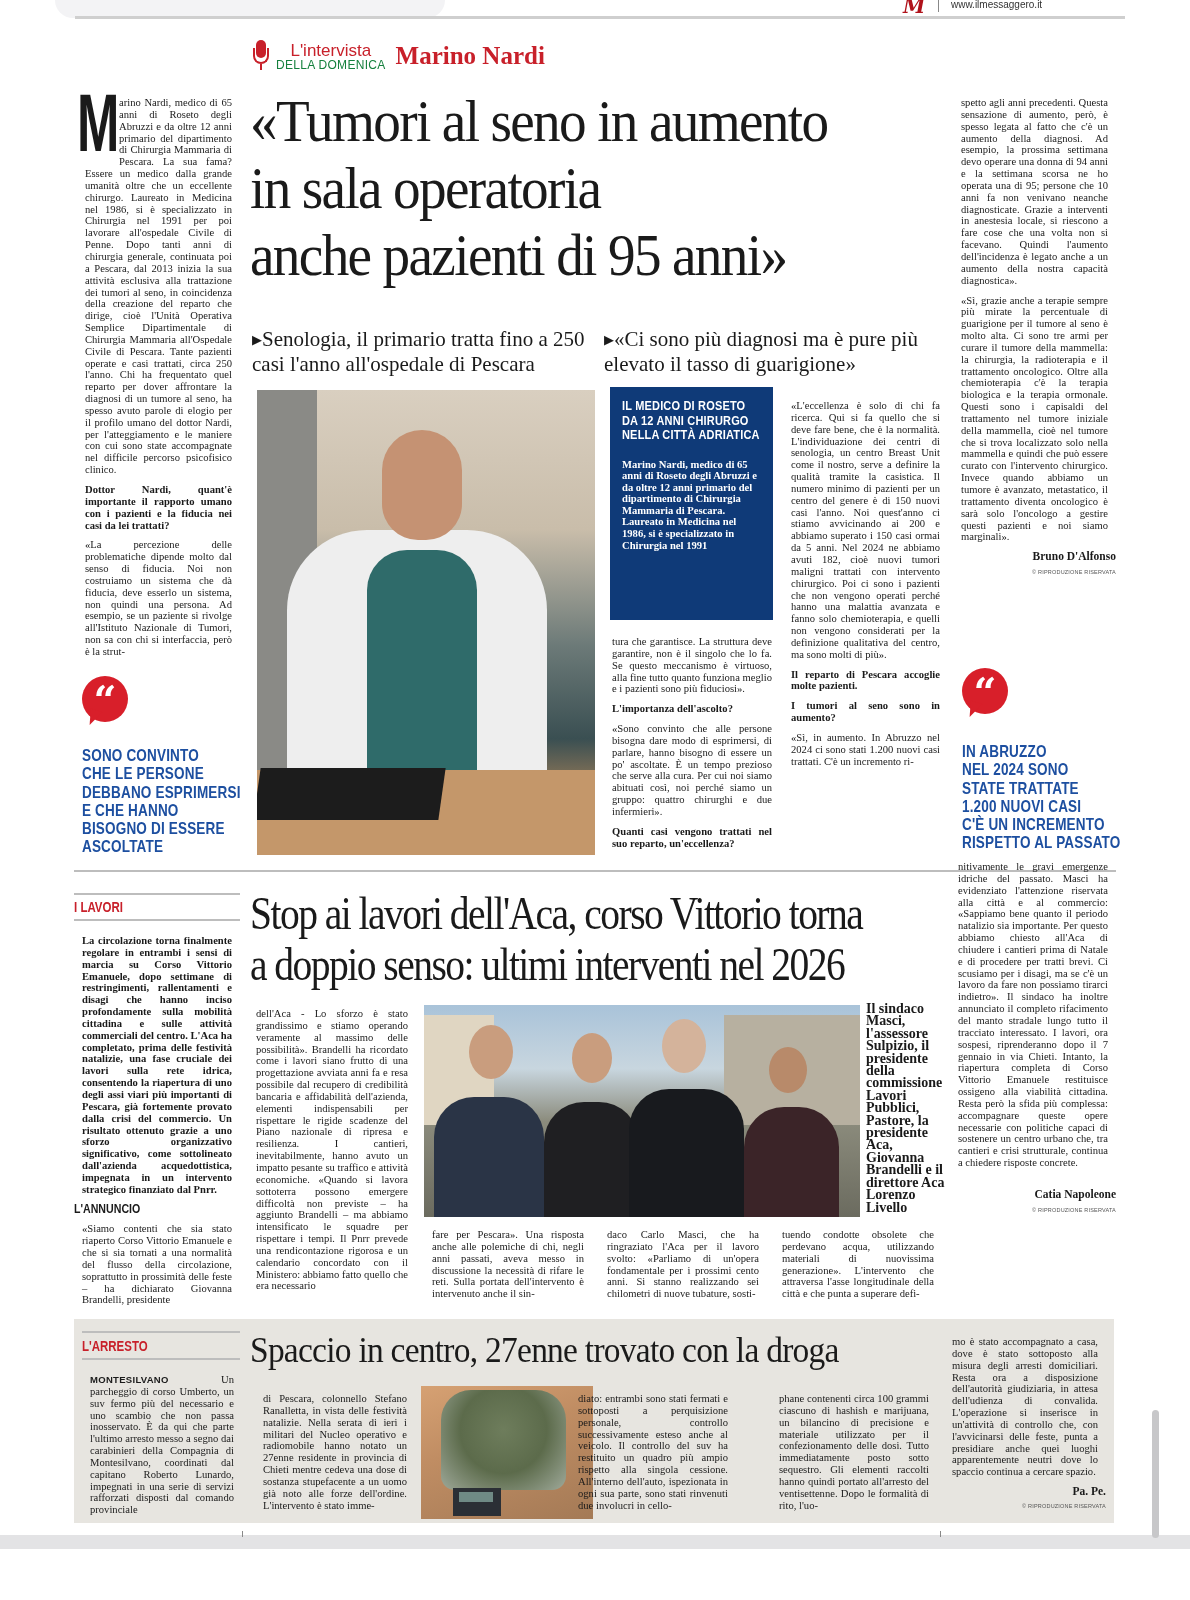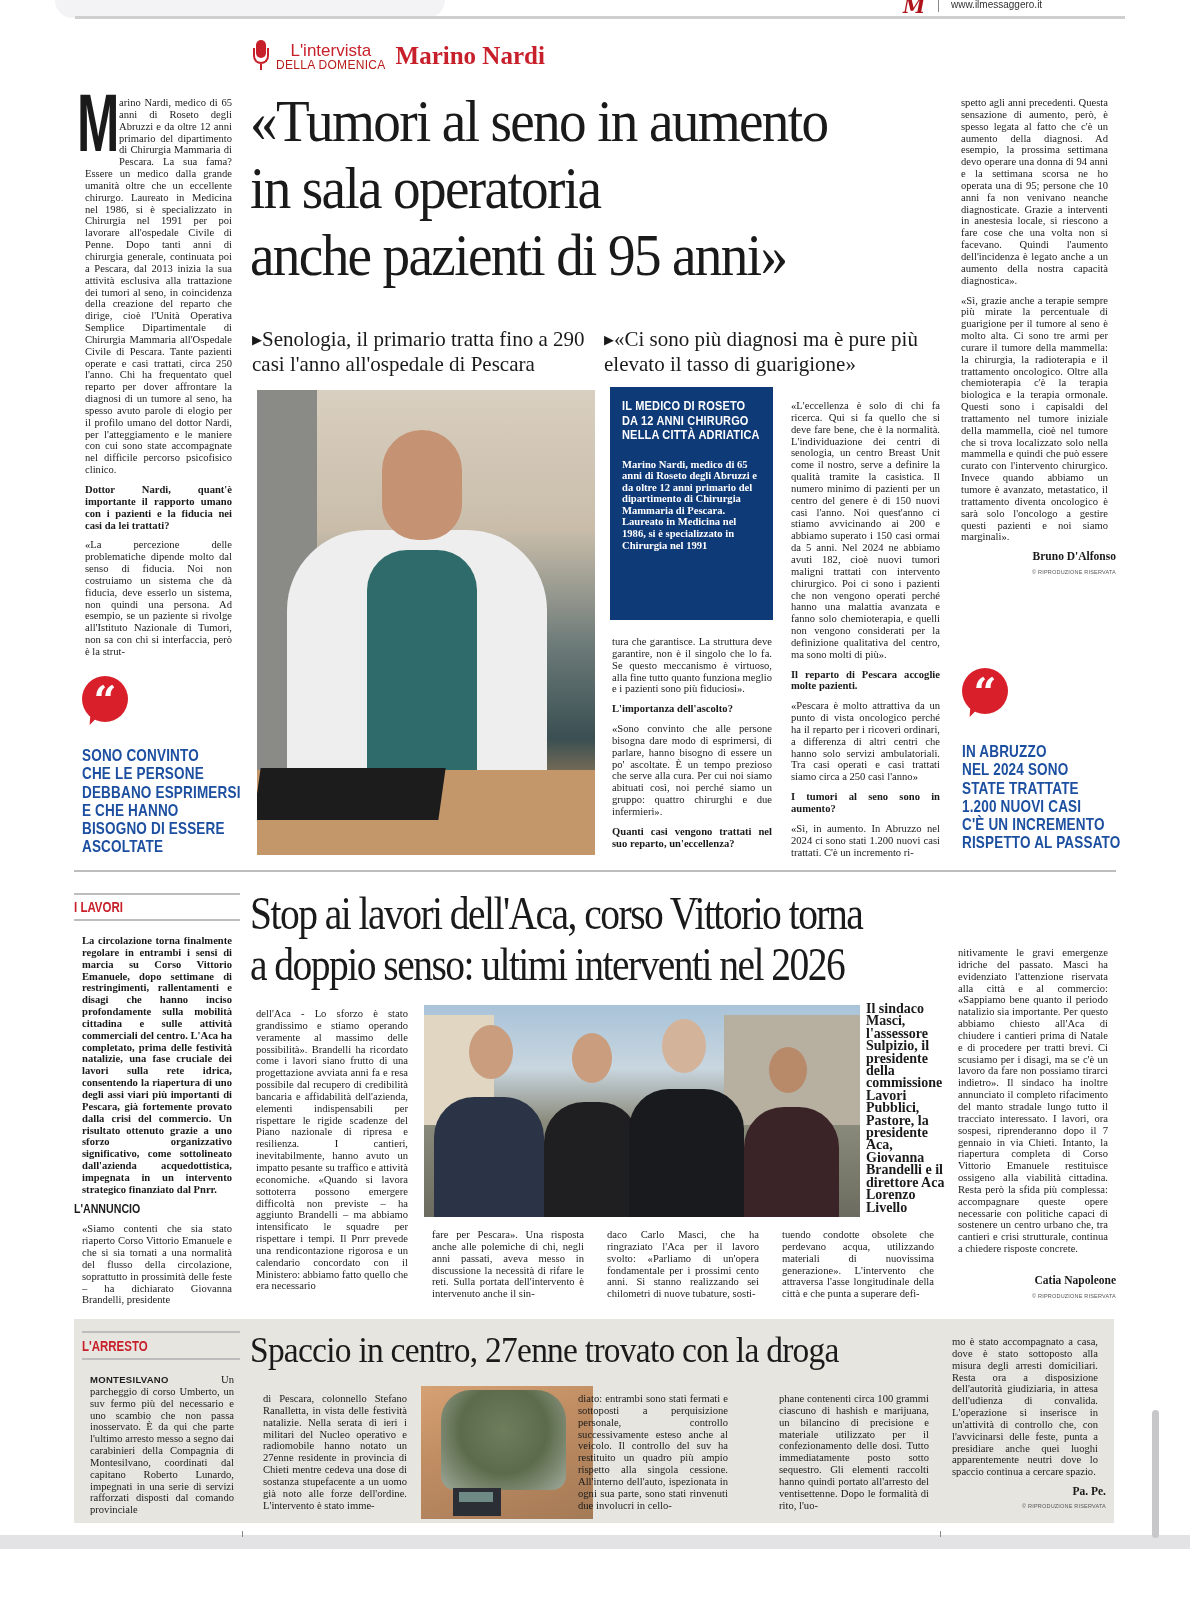--- a/index.html
+++ b/index.html
@@ -12,21 +12,21 @@
   .site-url { left: 951px; top: -1px; font-family: "Liberation Sans", sans-serif; font-size: 10px; color: #333; }
   .top-rule { left: 75px; top: 16px; width: 1050px; height: 3px; background: #cfcfcf; }
 
   .kicker { left: 252px; top: 40px; display: flex; align-items: center; gap: 6px; }
   .mic { width: 18px; height: 32px; position: relative; }
   .mic .head { position: absolute; left: 4px; top: 0; width: 10px; height: 18px; border-radius: 5px; background: #c8202a; }
   .mic .arc { position: absolute; left: 1px; top: 8px; width: 16px; height: 16px; border: 2px solid #c8202a; border-top: none; border-radius: 0 0 10px 10px; }
   .mic .stem { position: absolute; left: 8px; top: 24px; width: 2px; height: 6px; background: #c8202a; }
   .kicker-text { display: flex; flex-direction: column; line-height: 1; }
   .kicker-l1 { font-family: Liberation Sans, sans-serif; color: #c8202a; font-size: 17px; text-align: center; }
-  .kicker-l2 { font-family: "Liberation Sans", sans-serif; color: #b91c1c; font-size: 12px; letter-spacing: 0.3px; }
+  .kicker-l2 { font-family: "Liberation Sans", sans-serif; color: #15803d; font-size: 12px; letter-spacing: 0.3px; }
   .kicker-name { font-family: "Liberation Serif", serif; color: #c8202a; font-size: 25px; font-weight: bold; margin-left: 4px; }
 
   .headline-1 { left: 250px; top: 88px; width: 690px; font-family: "Liberation Serif", serif; font-size: 60px; line-height: 67px; letter-spacing: -1.8px; transform: scaleX(0.92); transform-origin: left top; }
   .subhead { font-family: "Liberation Serif", serif; font-size: 21px; line-height: 24px; }
   .sub-a { left: 252px; top: 327px; width: 350px; }
   .sub-b { left: 604px; top: 327px; width: 340px; }
   .tri { font-size: 13px; vertical-align: 2px; }
 
   .col { font-family: "Liberation Serif", serif; font-size: 10.6px; line-height: 11.85px; text-align: justify; hyphens: auto; }
   .col p { margin: 8px; }
@@ -97,21 +97,21 @@
   </div>
   <span class="kicker-name">Marino Nardi</span>
 </div>
 
 <div class="abs headline-1">
   <div>«Tumori al seno in aumento</div>
   <div>in sala operatoria</div>
   <div>anche pazienti di 95 anni»</div>
 </div>
 
-<div class="abs subhead sub-a"><span class="tri">▶</span><span>Senologia, il primario tratta fino a 290 casi l'anno all'ospedale di Pescara</span></div>
+<div class="abs subhead sub-a"><span class="tri">▶</span><span>Senologia, il primario tratta fino a 250 casi l'anno all'ospedale di Pescara</span></div>
 <div class="abs subhead sub-b"><span class="tri">▶</span><span>«Ci sono più diagnosi ma è pure più elevato il tasso di guarigione»</span></div>
 
 <div class="abs col" style="left:77px; top:89px; width:163px;">
   <span class="dropcap">M</span>
   <p>arino Nardi, medico di 65 anni di Roseto degli Abruzzi e da oltre 12 anni primario del dipartimento di Chirurgia Mammaria di Pescara. La sua fama? Essere un medico dalla grande umanità oltre che un eccellente chirurgo. Laureato in Medicina nel 1986, si è specializzato in Chirurgia nel 1991 per poi lavorare all'ospedale Civile di Penne. Dopo tanti anni di chirurgia generale, continuata poi a Pescara, dal 2013 inizia la sua attività esclusiva alla trattazione dei tumori al seno, in coincidenza della creazione del reparto che dirige, cioè l'Unità Operativa Semplice Dipartimentale di Chirurgia Mammaria all'Ospedale Civile di Pescara. Tante pazienti operate e casi trattati, circa 250 l'anno. Chi ha frequentato quel reparto per dover affrontare la diagnosi di un tumore al seno, ha spesso avuto parole di elogio per il profilo umano del dottor Nardi, per l'atteggiamento e le maniere con cui sono state accompagnate nel difficile percorso psicofisico clinico.</p>
   <p class="q">Dottor Nardi, quant'è importante il rapporto umano con i pazienti e la fiducia nei casi da lei trattati?</p>
   <p>«La percezione delle problematiche dipende molto dal senso di fiducia. Noi non costruiamo un sistema che dà fiducia, deve esserlo un sistema, non quindi una persona. Ad esempio, se un paziente si rivolge all'Istituto Nazionale di Tumori, non sa con chi si interfaccia, però è la strut-</p>
 </div>
 
 <div class="abs" style="left:82px; top:676px;">
@@ -151,21 +151,20 @@
 <div class="abs col" style="left:604px; top:628px; width:176px;">
   <p>tura che garantisce. La struttura deve garantire, non è il singolo che lo fa. Se questo meccanismo è virtuoso, alla fine tutto quanto funziona meglio e i pazienti sono più fiduciosi».</p>
   <p class="q">L'importanza dell'ascolto?</p>
   <p>«Sono convinto che alle persone bisogna dare modo di esprimersi, di parlare, hanno bisogno di essere un po' ascoltate. È un tempo prezioso che serve alla cura. Per cui noi siamo abituati così, noi perché siamo un gruppo: quattro chirurghi e due infermieri».</p>
   <p class="q">Quanti casi vengono trattati nel suo reparto, un'eccellenza?</p>
 </div>
 
 <div class="abs col" style="left:783px; top:392px; width:165px;">
   <p>«L'eccellenza è solo di chi fa ricerca. Qui si fa quello che si deve fare bene, che è la normalità. L'individuazione dei centri di senologia, un centro Breast Unit come il nostro, serve a definire la qualità tramite la casistica. Il numero minimo di pazienti per un centro del genere è di 150 nuovi casi l'anno. Noi quest'anno ci stiamo avvicinando ai 200 e abbiamo superato i 150 casi ormai da 5 anni. Nel 2024 ne abbiamo avuti 182, cioè nuovi tumori maligni trattati con intervento chirurgico. Poi ci sono i pazienti che non vengono operati perché hanno una malattia avanzata e fanno solo chemioterapia, e quelli non vengono considerati per la definizione qualitativa del centro, ma sono molti di più».</p>
   <p class="q">Il reparto di Pescara accoglie molte pazienti.</p>
-  <p>«Pescara è molto attrattiva da un punto di vista oncologico perché ha il reparto per i ricoveri ordinari, a differenza di altri centri che hanno solo servizi ambulatoriali. Tra casi operati e casi trattati siamo circa a 250 casi l'anno»</p>
   <p class="q">I tumori al seno sono in aumento?</p>
   <p>«Sì, in aumento. In Abruzzo nel 2024 ci sono stati 1.200 nuovi casi trattati. C'è un incremento ri-</p>
 </div>
 
 <div class="abs col" style="left:953px; top:89px; width:163px;">
   <p>spetto agli anni precedenti. Questa sensazione di aumento, però, è spesso legata al fatto che c'è un aumento della diagnosi. Ad esempio, la prossima settimana devo operare una donna di 94 anni e la settimana scorsa ne ho operata una di 95; persone che 10 anni fa non venivano neanche diagnosticate. Grazie a interventi in anestesia locale, si riescono a fare cose che una volta non si facevano. Quindi l'aumento dell'incidenza è legato anche a un aumento della nostra capacità diagnostica».</p>
   <p>«Sì, grazie anche a terapie sempre più mirate la percentuale di guarigione per il tumore al seno è molto alta. Ci sono tre armi per curare il tumore della mammella: la chirurgia, la radioterapia e il trattamento oncologico. Oltre alla chemioterapia c'è la terapia biologica e la terapia ormonale. Questi sono i capisaldi del trattamento nel tumore iniziale della mammella, cioè nel tumore che si trova localizzato solo nella mammella e quindi che può essere curato con l'intervento chirurgico. Invece quando abbiamo un tumore è avanzato, metastatico, il trattamento diventa oncologico è sarà solo l'oncologo a gestire questi pazienti e noi siamo marginali».</p>
   <div class="byline" style="margin-top:8px;">Bruno D'Alfonso</div>
   <div class="rights" style="margin-top:4px;">© RIPRODUZIONE RISERVATA</div>
 </div>
@@ -224,21 +223,21 @@
 
 <div class="abs col" style="left:424px; top:1221px; width:168px;">
   <p>fare per Pescara». Una risposta anche alle polemiche di chi, negli anni passati, aveva messo in discussione la necessità di rifare le reti. Sulla portata dell'intervento è intervenuto anche il sin-</p>
 </div>
 <div class="abs col" style="left:599px; top:1221px; width:168px;">
   <p>daco Carlo Masci, che ha ringraziato l'Aca per il lavoro svolto: «Parliamo di un'opera fondamentale per i prossimi cento anni. Si stanno realizzando sei chilometri di nuove tubature, sosti-</p>
 </div>
 <div class="abs col" style="left:774px; top:1221px; width:168px;">
   <p>tuendo condotte obsolete che perdevano acqua, utilizzando materiali di nuovissima generazione». L'intervento che attraversa l'asse longitudinale della città e che punta a superare defi-</p>
 </div>
-<div class="abs col" style="left:950px; top:939px; width:166px;">
+<div class="abs col" style="left:950px; top:853px; width:166px;">
   <p>nitivamente le gravi emergenze idriche del passato. Masci ha evidenziato l'attenzione riservata alla città e al commercio: «Sappiamo bene quanto il periodo natalizio sia importante. Per questo abbiamo chiesto all'Aca di chiudere i cantieri prima di Natale e di procedere per tratti brevi. Ci scusiamo per i disagi, ma se c'è un lavoro da fare non possiamo tirarci indietro». Il sindaco ha inoltre annunciato il completo rifacimento del manto stradale lungo tutto il tracciato interessato. I lavori, ora sospesi, riprenderanno dopo il 7 gennaio in via Chieti. Intanto, la riapertura completa di Corso Vittorio Emanuele restituisce ossigeno alla viabilità cittadina. Resta però la sfida più complessa: accompagnare queste opere necessarie con politiche capaci di sostenere un centro urbano che, tra cantieri e crisi strutturale, continua a chiedere risposte concrete.</p>
   <div class="byline" style="margin-top:20px;">Catia Napoleone</div>
   <div class="rights" style="margin-top:4px;">© RIPRODUZIONE RISERVATA</div>
 </div>
 
 <div class="abs arrest-box"></div>
 <div class="abs section-rule" style="left:82px; top:1331px; width:158px;"></div>
 <div class="abs section-label" style="left:82px; top:1338px;">L'ARRESTO</div>
 <div class="abs section-rule" style="left:82px; top:1358px; width:158px;"></div>
 

